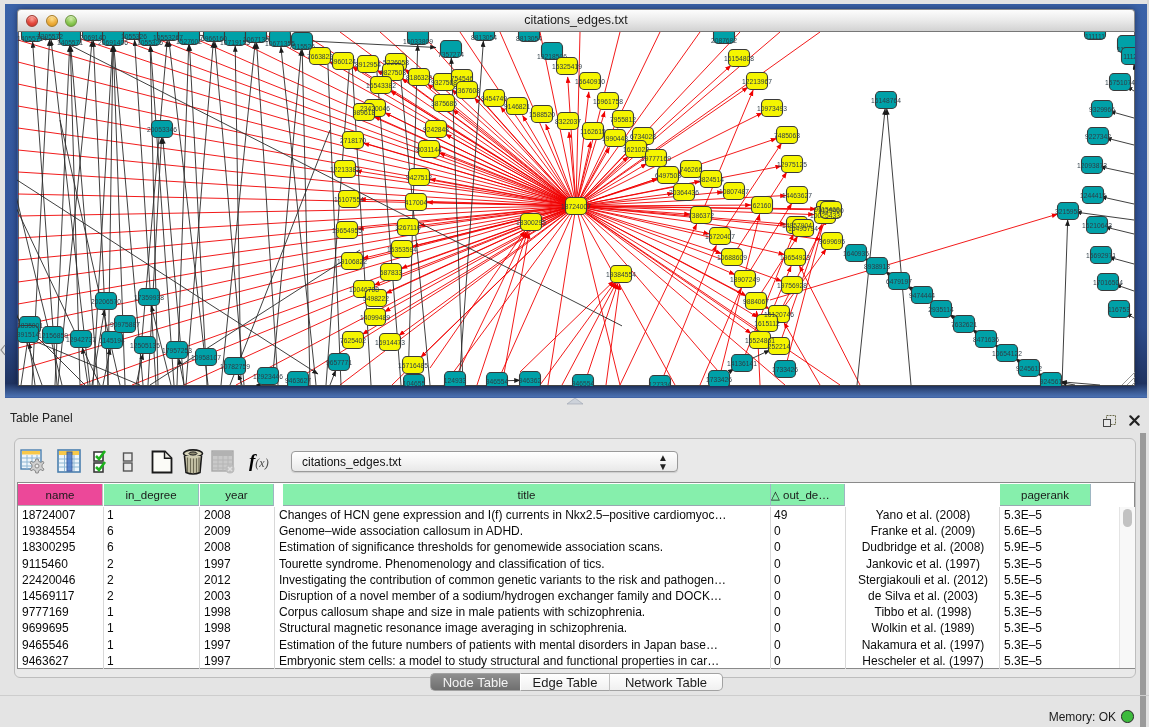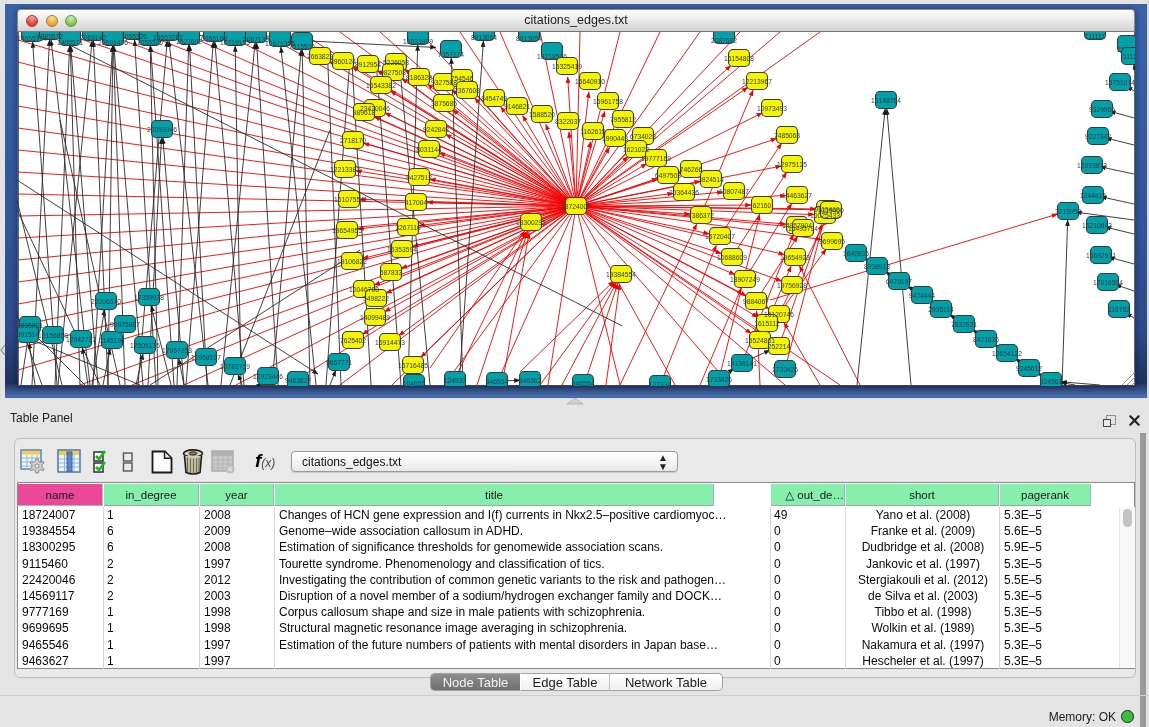--- a/index.html
+++ b/index.html
@@ -665,31 +665,30 @@
  <path d="M4.5 8 L6 24.5 Q13 27.5 20 24.5 L21.5 8" fill="#cfccb0" stroke="#1a1a1a" stroke-width="1.6"></path>
  <path d="M7.5 9.5 V24 M10.5 10.3 V25 M13.5 10.5 V25.3 M16.5 10.3 V25 M19 9.5 V24" stroke="#6e6b55" stroke-width="1.3"></path>
 </svg>
 <svg class="abs" style="left:211px;top:450px" width="25" height="24" viewBox="0 0 25 24">
  <rect x="1" y="1" width="21" height="20" fill="#c9c9c9" stroke="#a8a8a8" stroke-width="1.4"></rect>
  <rect x="2" y="2" width="19" height="4" fill="#b2b2b2"></rect>
  <path d="M2 10h19M2 14h19M2 18h19M7 6v15M12 6v15M17 6v15" stroke="#b5b5b5" stroke-width="1"></path>
  <circle cx="19" cy="19" r="4.5" fill="#bdbdbd"></circle>
  <path d="M17 17 L21 21 M21 17 L17 21" stroke="#dedede" stroke-width="1.6"></path>
 </svg>
-<div class="abs" style="left:255px;top:450px;font-size:19px;font-style:italic;font-family:Liberation Sans, sans-serif;color:#111"><b style="color:#000">f</b><span style="font-size:12px;color:#4a4a4a">(x)</span></div>
+<div class="abs" style="left:249px;top:450px;font-size:19px;font-style:italic;font-family:Liberation Serif, serif;color:#111"><b style="color:#000">f</b><span style="font-size:12px;color:#4a4a4a">(x)</span></div>
 <div class="abs combo">citations_edges.txt</div>
 <div class="abs updn">▲<br>▼</div>
 
 <div class="abs" id="tbl"></div>
 <div class="hc" style="left:18px;width:85px;background:#ec4899;border-right:1px solid #c0c0c0;border-bottom:1px solid #b0b0b0">name</div>
 <div class="hc" style="left:104px;width:95px">in_degree</div>
 <div class="hc" style="left:200px;width:74px">year</div>
-<div class="hc" style="left:275px;width:439px">title</div>
-<div class="hc" style="left:771px;width:74px;text-align:right;">△ out_de…</div>
-<div class="hc" style="left:846px;width:153px">short</div>
+<div class="hc" style="left:283px;width:488px">title</div>
+<div class="hc" style="left:771px;width:74px;text-align:left;">△ out_de…</div>
 <div class="hc" style="left:1000px;width:91px">pagerank</div>
 <div class="trow" style="top:507.0px">
       <span class="c0">18724007</span>
       <span class="c1">1</span>
       <span class="c2">2008</span>
       <span class="c3">Changes of HCN gene expression and I(f) currents in Nkx2.5–positive cardiomyoc…</span>
       <span class="c4">49</span>
       <span class="c5">Yano et al. (2008)</span>
       <span class="c6">5.3E–5</span>
     </div>
@@ -762,20 +761,21 @@
       <span class="c2">1997</span>
       <span class="c3">Estimation of the future numbers of patients with mental disorders in Japan base…</span>
       <span class="c4">0</span>
       <span class="c5">Nakamura et al. (1997)</span>
       <span class="c6">5.3E–5</span>
     </div>
 <div class="trow" style="top:652.8px">
       <span class="c0">9463627</span>
       <span class="c1">1</span>
       <span class="c2">1997</span>
+      <span class="c3">Embryonic stem cells: a model to study structural and functional properties in car…</span>
       <span class="c4">0</span>
       <span class="c5">Hescheler et al. (1997)</span>
       <span class="c6">5.3E–5</span>
     </div>
 <div class="vline" style="left:103px"></div>
     <div class="vline" style="left:199px"></div>
 <div class="vline" style="left:274px"></div>
     <div class="vline" style="left:770px"></div>
 <div class="vline" style="left:845px"></div>
     <div class="vline" style="left:999px"></div>

